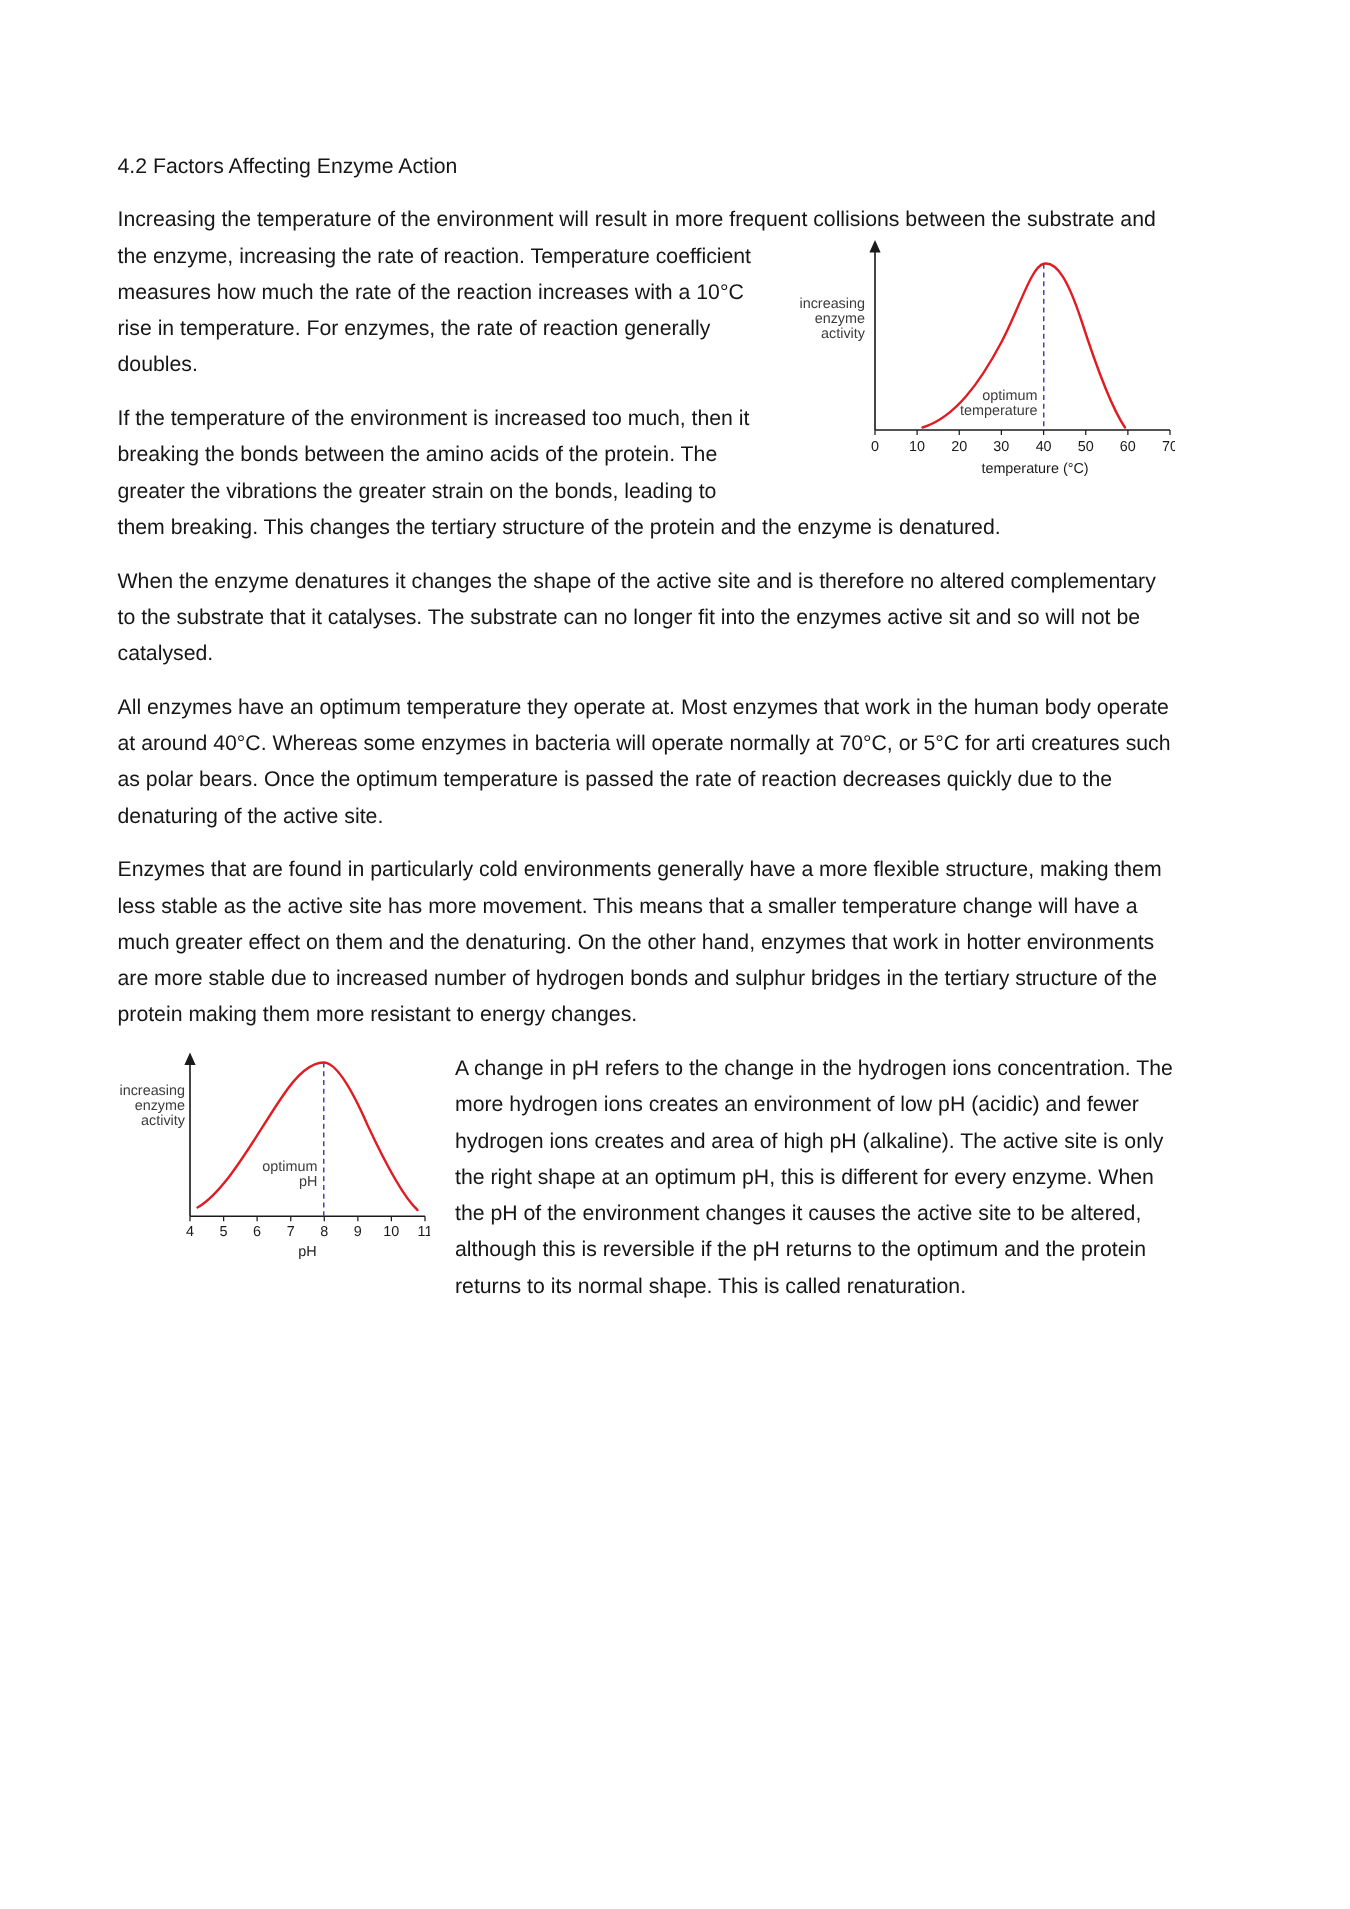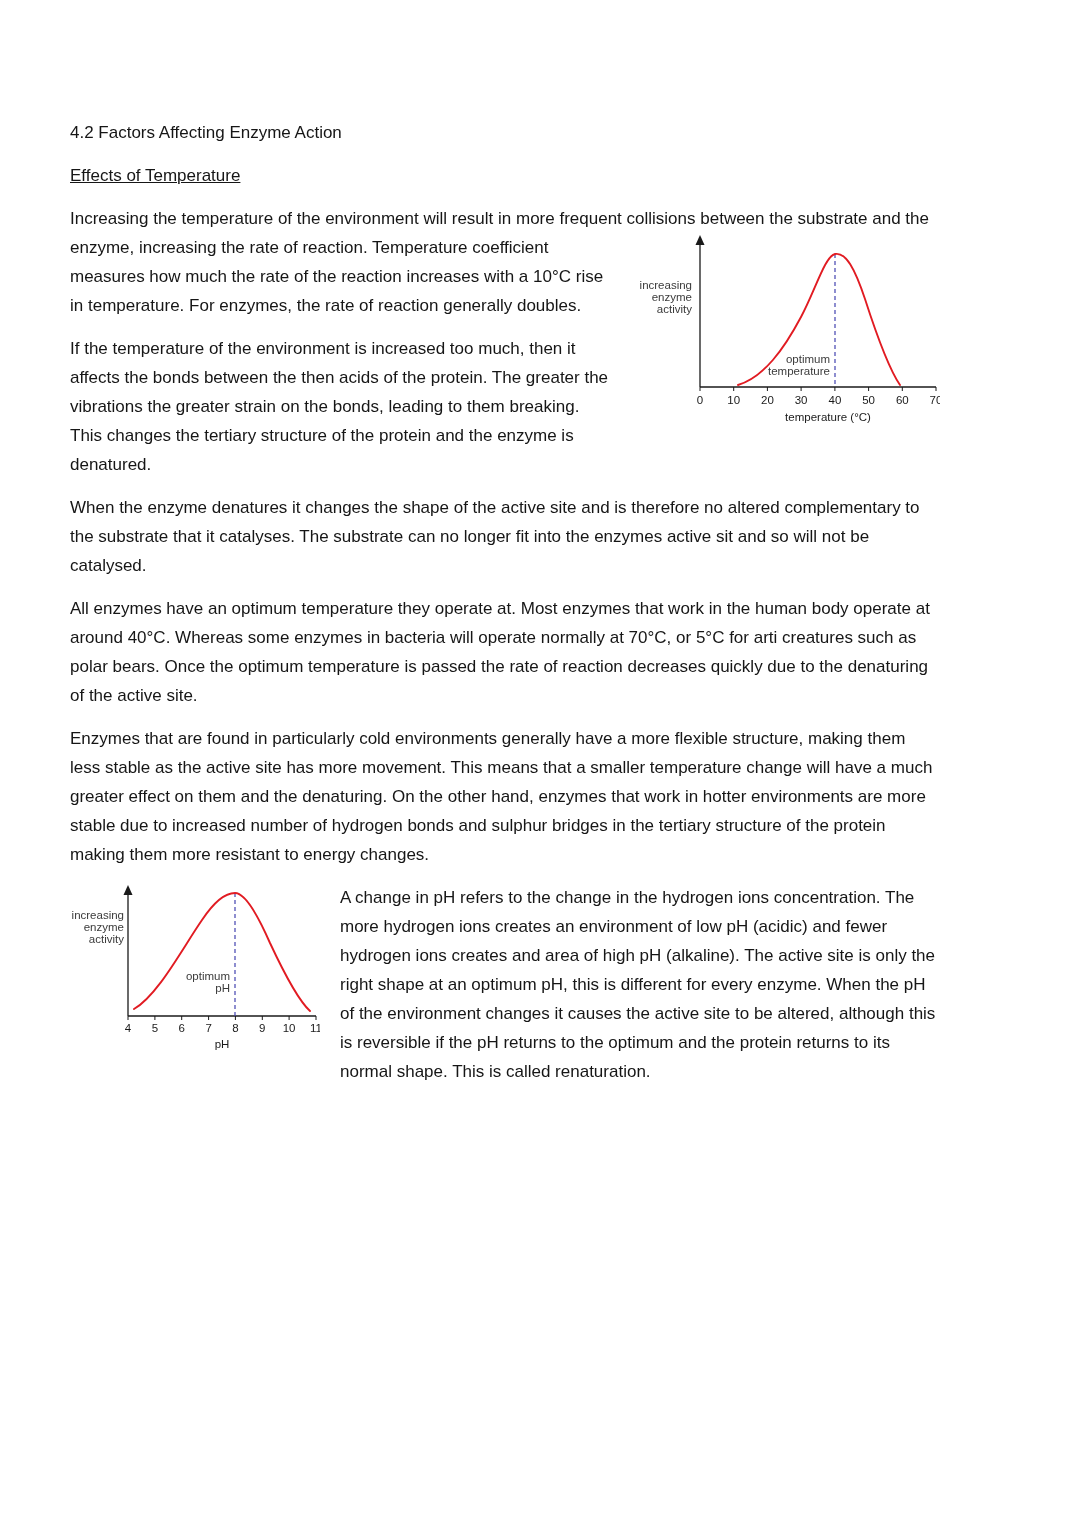--- a/index.html
+++ b/index.html
@@ -2,21 +2,21 @@
 <html><head>
 <meta charset="utf-8">
 <style>
   * { margin:0; padding:0; box-sizing:border-box; }
   html,body { background:#ffffff; }
   body {
     width:1080px; min-height:1527px;
     font-family:"Liberation Sans", sans-serif;
     color:#161616;
   }
-  .page { padding:118px 140px 40px 70px; }
+  .page { padding:118px 140px 40px 94px; }
   .title, .heading, .para {
     font-size:17px; line-height:29px; margin-bottom:14px;
   }
   .heading { text-decoration:underline; }
   .flow::after { content:""; display:block; clear:both; }
   .spacer-float { float:right; width:1px; height:29px; }
   .fig-right { float:right; clear:right; width:312px; height:205px; margin:0 0 10px 14px; }
   .fig-left  { float:left; width:250px; height:172px; margin:0 20px 6px 0; }
   svg { display:block; }
   svg text { font-family:"Liberation Sans", sans-serif; }
@@ -27,21 +27,20 @@
   .curve { fill:none; stroke:#e11b22; stroke-width:1.9; stroke-linecap:round; }
   .dash  { stroke:#4343b0; stroke-width:1.2; stroke-dasharray:4 3; fill:none; }
 </style>
 </head>
 <body>
 
 <div class="page">
 
   <p class="title">4.2 Factors Affecting Enzyme Action</p>
 
-  <p class="heading">Effects of Temperature</p>
 
   <div class="flow">
     <span class="spacer-float"></span>
 
     <figure class="fig-right">
       <svg width="312" height="205" viewBox="0 0 312 205">
 
         <text class="cs" x="64" y="56" text-anchor="end">increasing</text>
         <text class="cs" x="64" y="68" text-anchor="end">enzyme</text>
         <text class="cs" x="64" y="80" text-anchor="end">activity</text>
@@ -73,21 +72,21 @@
         <text class="ct" x="206.9" y="171" text-anchor="middle">40</text>
         <text class="ct" x="240.6" y="171" text-anchor="middle">50</text>
         <text class="ct" x="274.3" y="171" text-anchor="middle">60</text>
         <text class="ct" x="308" y="171" text-anchor="middle">70</text>
 
         <text class="ct" x="200" y="188" text-anchor="middle">temperature (°C)</text>
       </svg>
     </figure>
 
     <p class="para">Increasing the temperature of the environment will result in more frequent collisions between the substrate and the enzyme, increasing the rate of reaction. Temperature coefficient measures how much the rate of the reaction increases with a 10°C rise in temperature. For enzymes, the rate of reaction generally doubles.</p>
-    <p class="para">If the temperature of the environment is increased too much, then it affects the bonds between the then acids of the protein. The greater the vibrations the greater strain on the bonds, leading to them breaking. This changes the tertiary structure of the protein and the enzyme is denatured.</p>
+    <p class="para">If the temperature of the environment is increased too much, then it breaking the bonds between the amino acids of the protein. The greater the vibrations the greater strain on the bonds, leading to them breaking. This changes the tertiary structure of the protein and the enzyme is denatured.</p>
   </div>
 
   <p class="para">When the enzyme denatures it changes the shape of the active site and is therefore no altered complementary to the substrate that it catalyses. The substrate can no longer fit into the enzymes active sit and so will not be catalysed.</p>
   <p class="para">All enzymes have an optimum temperature they operate at. Most enzymes that work in the human body operate at around 40°C. Whereas some enzymes in bacteria will operate normally at 70°C, or 5°C for arti creatures such as polar bears. Once the optimum temperature is passed the rate of reaction decreases quickly due to the denaturing of the active site.</p>
   <p class="para">Enzymes that are found in particularly cold environments generally have a more flexible structure, making them less stable as the active site has more movement. This means that a smaller temperature change will have a much greater effect on them and the denaturing. On the other hand, enzymes that work in hotter environments are more stable due to increased number of hydrogen bonds and sulphur bridges in the tertiary structure of the protein making them more resistant to energy changes.</p>
 
 
   <div class="flow">
     <figure class="fig-left">
       <svg width="250" height="172" viewBox="0 0 250 172">

